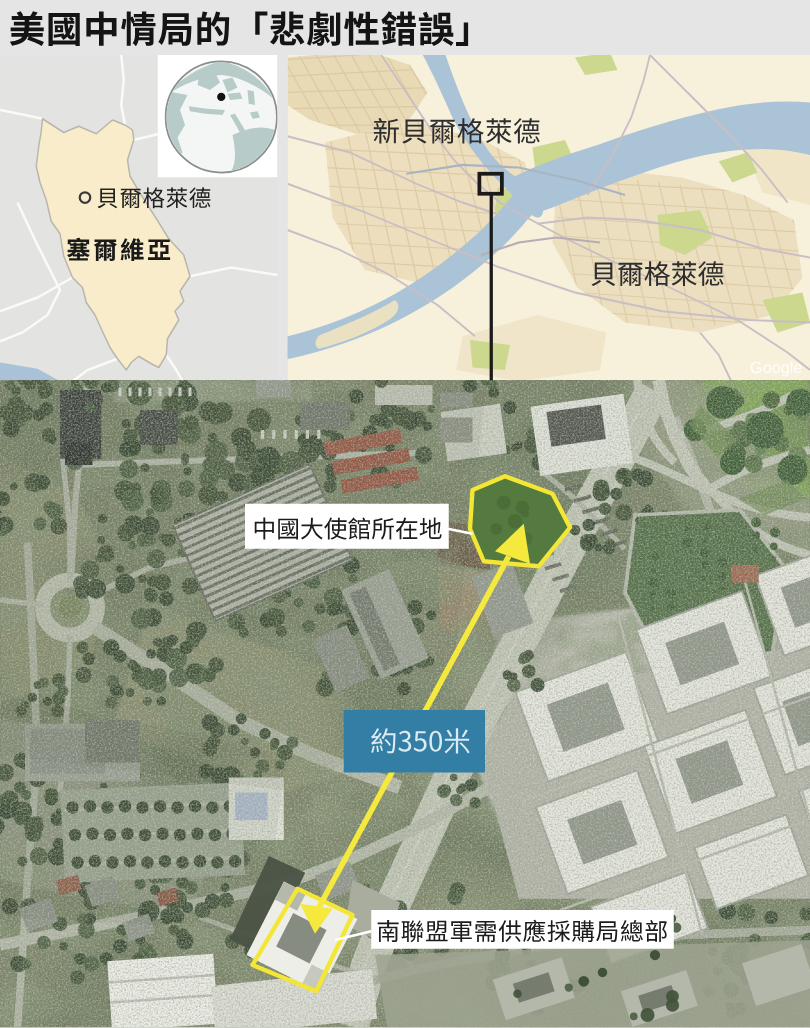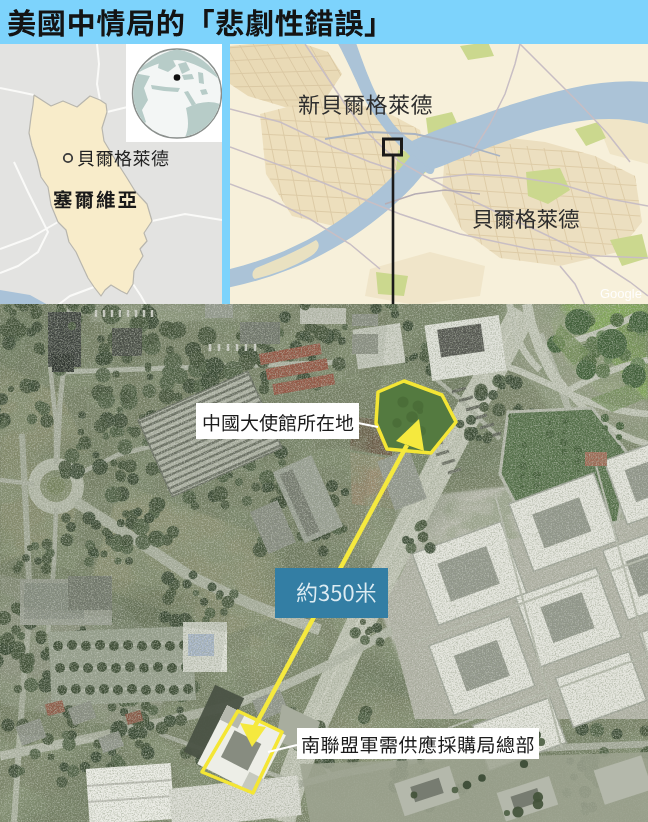--- a/index.html
+++ b/index.html
@@ -1,15 +1,15 @@
 <!DOCTYPE html>
 <html><head><meta charset="utf-8">
 <style>
 html,body{margin:0;padding:0;background:#fff;width:648px;height:822px;overflow:hidden;font-family:"Liberation Sans",sans-serif;}
-#page{position:relative;width:648px;height:822px;background:#7dd3fc;}
+#page{position:relative;width:648px;height:822px;background:#e5e5e5;}
 .abs{position:absolute;}
 svg{display:block;}
 </style></head>
 <body>
 <div id="page">
 
 <svg class="abs" style="left:0px;top:0px" width="648" height="44" viewBox="0 0 648 44">
       <path transform="translate(7,34)" fill="#141414" d="M14.7 -2.4C18.5 -1.1 23.9 1.2 26.4 2.7L28.1 -0.4C25.6 -1.6 21 -3.4 17.5 -4.6H27.2V-7.6H15.7L16 -9.1H28V-12.1H16.4V-13.7H25.3V-16.6H16.4V-18.1H26.8V-21.2H21.1C21.8 -22 22.4 -23 23.1 -24.1L19.3 -25C18.8 -23.9 18 -22.3 17.2 -21.2H10.7L11.6 -21.6C11.2 -22.6 10.3 -24 9.4 -25L6.3 -23.8C6.9 -23 7.5 -22 7.9 -21.2H2.4V-18.1H12.7V-16.6H4.1V-13.7H12.7V-12.1H1.5V-9.1H12.3L12 -7.6H2.1V-4.6H10.9C9.5 -2.7 6.8 -1.4 0.8 -0.6C1.5 0.2 2.3 1.6 2.6 2.6C10.4 1.3 13.6 -1.1 15 -4.6H16Z M39.2 -11.9H41.1V-10H39.2ZM36.9 -13.8V-8.2H43.5V-13.8ZM44 -20 44.2 -17.5H36.2V-15H44.4C44.6 -12.1 45 -9.5 45.6 -7.3C45.2 -6.8 44.7 -6.3 44.2 -5.8L44.1 -7.3C41.1 -6.9 38 -6.6 35.9 -6.3L36.2 -3.8L42.8 -4.8L41.8 -4.2C42.4 -3.7 43.4 -2.6 43.7 -2.1C44.8 -2.8 45.9 -3.6 46.8 -4.6C47.4 -3.6 48.1 -2.9 49 -2.7C50.9 -1.8 52.5 -2.9 52.9 -6.5C52.4 -6.8 51.3 -7.6 50.7 -8.1C50.6 -6.5 50.4 -5.3 50 -5.4C49.5 -5.5 49.1 -6.1 48.7 -6.9C50.1 -8.9 51.1 -11.1 51.8 -13.7L49.1 -14.2C48.8 -12.9 48.4 -11.7 47.8 -10.6C47.5 -11.9 47.4 -13.4 47.2 -15H52.5V-17.5H51.1L52.2 -18.7C51.7 -19.3 50.7 -19.9 49.8 -20.4H53.4V-1.7H35.2V-20.4H49.3L47.9 -19C48.7 -18.6 49.5 -18 50.2 -17.5H47L46.9 -20ZM31.8 -23.6V2.7H35.2V1.5H53.4V2.7H56.8V-23.6Z M72.2 -24.8V-19.7H62.1V-4.9H65.6V-6.5H72.2V2.6H75.9V-6.5H82.5V-5.1H86.2V-19.7H75.9V-24.8ZM65.6 -10V-16.3H72.2V-10ZM82.5 -10H75.9V-16.3H82.5Z M91.3 -19C91.1 -16.6 90.5 -13.3 89.9 -11.4L92.6 -10.4C93.3 -12.7 93.8 -16.1 94 -18.7ZM112.5 -5.5V-4.2H104.2L104.2 -5.5ZM112.5 -8H104.3V-9.5H112.5ZM94.4 -24.8V2.6H97.6V-18.3C98.1 -17.1 98.5 -16 98.7 -15.2L99.4 -15.5V-13.1H117.4V-15.6H110V-16.8H115.6V-19.1H110V-20.3H116.5V-22.8H110V-24.8H106.6V-22.8H100.1V-20.3H106.6V-19.1H101.1V-16.8H106.6V-15.6H99.5L101.1 -16.4C100.7 -17.5 99.8 -19.5 99.1 -20.9L97.6 -20.2V-24.8ZM101 -11.9V-6.6C101 -4.4 100.8 -1.5 99.1 0.6C99.8 1 101.2 2.2 101.7 2.9C102.8 1.6 103.4 -0 103.8 -1.8H112.5V-0.8C112.5 -0.4 112.4 -0.3 112 -0.3C111.6 -0.3 110.2 -0.3 109 -0.4C109.4 0.5 109.8 1.8 110 2.6C112 2.6 113.4 2.6 114.5 2.1C115.5 1.7 115.8 0.8 115.8 -0.7V-11.9Z M127.8 -8.4V1.5H131V-0.3H138C138.4 0.6 138.7 1.7 138.7 2.6C140.2 2.6 141.5 2.6 142.4 2.5C143.3 2.3 144 2 144.6 1.2C145.5 0.1 145.8 -3.2 146.1 -11.8C146.1 -12.2 146.1 -13.2 146.1 -13.2H126.5L126.6 -15H144V-23.4H123.1V-16.3C123.1 -11.6 122.8 -4.9 119.6 -0.4C120.4 0 121.8 1.2 122.4 1.9C124.7 -1.4 125.8 -6 126.2 -10.1H142.5C142.3 -4 142 -1.6 141.5 -1C141.3 -0.7 141 -0.6 140.5 -0.6H139.4V-8.4ZM126.6 -20.5H140.5V-18H126.6ZM131 -5.7H136.1V-3H131Z M164.4 -11.9C165.8 -9.7 167.6 -6.8 168.5 -5.1L171.4 -6.9C170.5 -8.6 168.6 -11.4 167.1 -13.4ZM165.8 -24.8C165 -21.3 163.6 -17.8 161.9 -15.3V-20.1H157.4C157.9 -21.3 158.4 -22.8 158.9 -24.3L155.1 -24.8C154.9 -23.4 154.6 -21.5 154.2 -20.1H150.9V1.8H154.1V-0.4H161.9V-14.1C162.7 -13.6 163.7 -12.9 164.2 -12.4C165.1 -13.7 165.9 -15.3 166.7 -17.1H173C172.7 -6.7 172.3 -2.3 171.4 -1.4C171.1 -1 170.8 -0.9 170.2 -0.9C169.4 -0.9 167.7 -0.9 165.8 -1.1C166.4 -0.1 166.9 1.4 166.9 2.3C168.7 2.4 170.4 2.4 171.6 2.3C172.8 2.1 173.6 1.8 174.4 0.6C175.6 -0.9 175.9 -5.6 176.3 -18.7C176.3 -19.1 176.3 -20.3 176.3 -20.3H168.1C168.5 -21.5 168.9 -22.8 169.2 -24ZM154.1 -17H158.7V-12.3H154.1ZM154.1 -3.5V-9.2H158.7V-3.5Z M197.2 -24.9V-6.2H200.7V-21.7H206.9V-24.9Z M216.9 -6.6V-1.8C216.9 1.2 217.8 2.2 221.4 2.2C222.2 2.2 225.1 2.2 225.9 2.2C228.7 2.2 229.6 1.3 230 -2.5C229.1 -2.7 227.6 -3.2 226.9 -3.7C226.8 -1.3 226.6 -0.9 225.5 -0.9C224.8 -0.9 222.4 -0.9 221.9 -0.9C220.6 -0.9 220.4 -1 220.4 -1.9V-6.6ZM228.4 -5.7C230.5 -3.5 232.6 -0.6 233.4 1.5L236.5 -0.2C235.7 -2.3 233.5 -5.2 231.3 -7.2ZM224.4 -24.8V-8C223.4 -8.8 222.4 -9.5 221.4 -10L218.9 -8.1C220.8 -6.9 222.9 -5.1 223.8 -3.8L226.4 -6C226 -6.6 225.3 -7.2 224.5 -7.9H227.7V-10.7H235.6V-13.6H227.7V-15.1H234.4V-17.9H227.7V-19.4H235.5V-22.3H227.7V-24.8ZM217.9 -24.8V-22.3H210.3V-19.4H217.9V-17.9H211.3V-15.1H217.9C217.8 -14.7 217.8 -14.3 217.7 -13.9C214.6 -13.7 211.6 -13.4 209.5 -13.3L209.7 -10.4L216.3 -11.1C215.3 -10 213.7 -9.1 211.1 -8.6C211.7 -8.1 212.4 -7.1 212.9 -6.4H212.9C212.2 -4.1 210.8 -1.9 209 -0.5L211.8 1.5C214 -0.2 215.2 -2.7 216 -5.3L213.7 -6.1C219.7 -8.1 221.2 -11.9 221.2 -16V-24.8Z M257 -21.4V-4.7H260.1V-21.4ZM261.8 -24V-1.3C261.8 -0.9 261.7 -0.8 261.2 -0.8C260.7 -0.7 259.1 -0.7 257.7 -0.8C258.1 0.1 258.6 1.6 258.7 2.5C261 2.6 262.6 2.5 263.7 1.9C264.8 1.4 265.2 0.5 265.2 -1.3V-24ZM240.7 -19.6V-11.1C240.7 -7.4 240.5 -2.5 238.6 1C239.3 1.3 240.6 2.1 241.2 2.6C243.3 -1.2 243.6 -7 243.6 -11.1V-17.2H246.4V-15.8L244 -15.5L244.2 -13.6L246.4 -13.8C246.4 -12.2 246.9 -11.4 249.1 -11.4C249.7 -11.4 252.1 -11.4 252.8 -11.4C253.7 -11.4 254.6 -11.4 255.1 -11.5C255 -12.2 254.9 -12.8 254.9 -13.5C254.4 -13.3 253.3 -13.3 252.7 -13.3C252.1 -13.3 250.3 -13.3 249.7 -13.3C249.1 -13.3 249 -13.5 249 -14.2L252.2 -14.5L251.9 -16.4L249 -16.1V-17.2H253C252.8 -16.4 252.7 -15.6 252.5 -15L254.9 -14.4C255.4 -15.6 255.9 -17.6 256.2 -19.3L254.2 -19.7L253.7 -19.6H249.2V-20.9H255.3V-23.3H249.2V-24.7H246V-19.6ZM253.9 -8C253.2 -7.4 252.2 -6.5 251.2 -5.8C250.8 -6.3 250.4 -6.9 249.8 -7.4C250.3 -7.8 250.8 -8.1 251.2 -8.4H255.8V-10.7H244.2V-8.4H248C246.7 -7.8 245.2 -7.2 243.8 -6.9C244.1 -6.5 244.6 -5.7 244.7 -5.2C245.7 -5.5 246.7 -5.9 247.7 -6.3L248.2 -5.8C247 -5 245 -4.2 243.4 -3.8C243.8 -3.4 244.3 -2.6 244.6 -2.1C246.1 -2.7 247.8 -3.6 249.2 -4.5L249.5 -3.8C247.8 -2.4 244.8 -0.9 242.4 -0.2C242.8 0.2 243.3 1 243.5 1.5C244.5 1.2 245.4 0.8 246.4 0.3C246.8 1 247 1.9 247.1 2.6C247.7 2.6 248.2 2.6 248.7 2.6C249.8 2.6 250.5 2.4 251.2 1.7C252.4 0.8 252.8 -1.6 252.1 -3.9L252.6 -4.3C253.4 -2.9 254.5 -0.6 254.9 0.6L257 -1.2C256.6 -1.9 255.1 -4.2 254.3 -5.3L255.9 -6.4ZM249.9 -1.8C249.9 -1.1 249.7 -0.4 249.4 -0.2C249.1 0.2 248.7 0.3 248.2 0.3C247.8 0.3 247.2 0.2 246.6 0.2C247.8 -0.4 248.9 -1.1 249.9 -1.8Z M277.6 -1.6V1.7H295.9V-1.6H289V-7.5H294.4V-10.8H289V-15.6H295V-18.9H289V-24.6H285.5V-18.9H283.1C283.4 -20.2 283.7 -21.6 283.9 -23L280.5 -23.5C280.2 -21 279.7 -18.5 278.9 -16.3C278.5 -17.5 277.9 -18.9 277.3 -20L275.6 -19.3V-24.8H272.1V-18.8L269.6 -19.2C269.4 -16.8 268.9 -13.5 268.2 -11.5L270.8 -10.6C271.4 -12.7 272 -15.9 272.1 -18.3V2.6H275.6V-17.4C276.1 -16.2 276.5 -15 276.7 -14.1L278.3 -14.8C278.1 -14.2 277.8 -13.6 277.5 -13.1C278.3 -12.8 279.9 -12 280.6 -11.5C281.2 -12.6 281.8 -14 282.3 -15.6H285.5V-10.8H279.8V-7.5H285.5V-1.6Z M299.3 -7.8C299.7 -6.1 300.2 -4.1 300.3 -2.7L302.5 -3.3C302.4 -4.7 301.9 -6.7 301.4 -8.4ZM307.1 -8.6C307 -7.2 306.5 -5 306.1 -3.7L308.1 -3.1C308.5 -4.3 309.1 -6.2 309.6 -8ZM319.3 -24.8V-21.4H316.2V-24.8H313.2V-21.4H310.6V-18.4H313.2V-15.6H310V-12.5H325.7V-15.6H322.4V-18.4H324.9V-21.4H322.4V-24.8ZM316.2 -18.4H319.3V-15.6H316.2ZM314.9 -3.2H320.9V-1.3H314.9ZM314.9 -6V-7.9H320.9V-6ZM311.8 -10.8V2.6H314.9V1.5H320.9V2.6H324.2V-10.8ZM304 -25C302.6 -22.3 300.3 -19.8 298.1 -18.2C298.6 -17.3 299.2 -15.4 299.4 -14.6C299.8 -15 300.3 -15.4 300.8 -15.9V-14.5H303V-12.4H299.1V-9.4H303V-2.1L298.7 -1.4L299.4 1.8C302.2 1.1 306 0.4 309.6 -0.5L309.4 -3.2L305.9 -2.6V-9.4H309.4V-12.4H305.9V-14.5H308.4V-17.3L309.1 -16.6L310.6 -19.5C309.5 -20.4 307.8 -21.7 306 -22.7L306.6 -23.8ZM302.3 -17.4C303 -18.3 303.8 -19.2 304.4 -20.2C305.8 -19.4 307.2 -18.4 308.2 -17.4Z M346.6 -21.1H350V-17.9H346.6ZM343.6 -23.9V-15H353.2V-23.9ZM329.4 -15.9V-13.2H338V-15.9ZM329.4 -11.9V-9.2H338V-11.9ZM347 -1.8C349.1 -0.4 352.3 1.5 353.8 2.7L355.8 0.2C354.2 -0.9 351 -2.8 348.9 -4ZM328.1 -20V-17.2H338.8V-20H334.2L336 -20.7C335.7 -21.8 334.9 -23.4 334.2 -24.7L331.3 -23.7C331.8 -22.5 332.4 -21.1 332.8 -20ZM350.8 -7.9H348.1V-8.1V-10.9H350.8ZM329.3 -7.8V2.2H332.2V1.1H338V0.3C338.7 1 339.5 2 339.9 2.7C345 0.8 347 -1.9 347.7 -4.7H355.6V-7.9H354.1V-13.8H342.8V-22.3H339.8V-10.9H344.9V-8.2V-7.9H338.7V-4.7H344.2C343.4 -2.9 341.7 -1.2 338 0.1V-7.8ZM332.2 -5.1H335.1V-1.7H332.2Z M367.5 2.7V-16H364V-0.5H357.8V2.7Z"></path>
     </svg>
 

